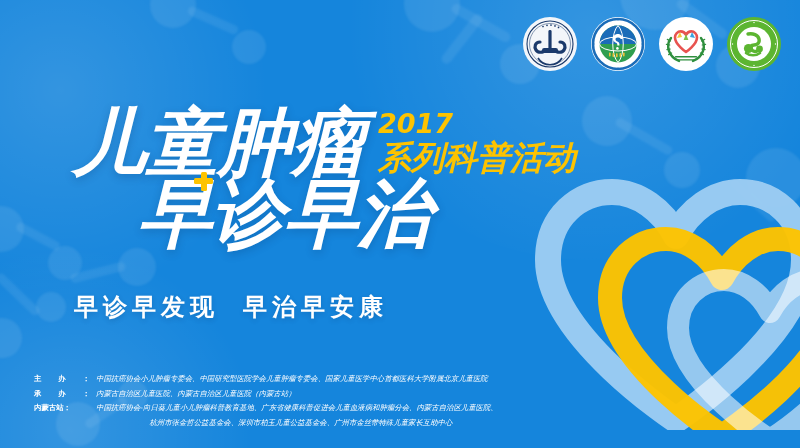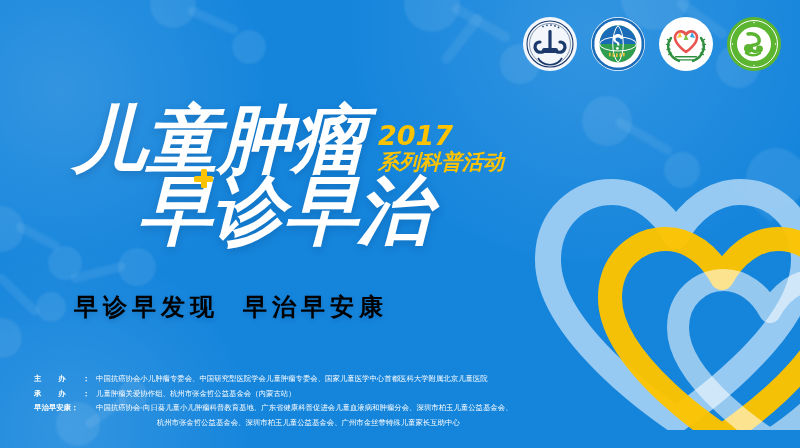--- a/index.html
+++ b/index.html
@@ -66,21 +66,21 @@
     font-weight:bold;
     font-size:27px;
     color:#fdc300;
     line-height:1.05;
     font-style:italic;
     letter-spacing:0px;
   }
   .series {
     font-family:"DejaVu Sans","Liberation Sans",sans-serif;
     font-weight:bold;
-    font-size:21px;
+    font-size:33px;
     color:#fdc300;
     line-height:1.2;
     font-style:italic;
     white-space:nowrap;
   }
   .line2 {
     position:relative;
     margin-left:66px;
   }
   .cross {
@@ -93,21 +93,21 @@
     content:""; position:absolute; background:#fdc300; border-radius:1.5px;
   }
   .cross::before { left:6.5px; top:0; width:6px; height:19px; }
   .cross::after  { left:0; top:6.5px; width:19px; height:6px; }
 
   
   .slogan {
     position:absolute; left:74px; top:291px;
     font-family:"DejaVu Sans","Liberation Sans",sans-serif;
     font-size:24px; font-weight:bold;
-    color:#000000;
+    color:#ffffff;
     letter-spacing:5px;
     white-space:nowrap;
     text-shadow:0 2px 5px rgba(0,40,90,0.2);
   }
   .slogan .gap { display:inline-block; width:24px; }
 
   
   .credits {
     position:absolute; left:34px; bottom:18px;
     font-family:"DejaVu Sans","Liberation Sans",sans-serif;
@@ -119,21 +119,21 @@
   .credit-label {
     width:62px; flex:0 0 62px;
     font-weight:bold;
     letter-spacing:0px;
     white-space:nowrap;
   }
   .credit-label.spread {
     display:flex; justify-content:space-between;
     padding-right:6px;
   }
-  .credit-value { flex:1; white-space:nowrap; }
+  .credit-value { flex:1; white-space:nowrap;font-style:italic; }
   .credit-value.indent { padding-left:8px;text-align:center; }
 </style>
 </head>
 <body>
 
 <div id="poster">
 
   <div class="bg-layer">
     <div class="glow" style="left:-150px; top:-120px; width:420px; height:420px;"></div>
     <div class="glow" style="left:330px; top:-200px; width:520px; height:460px;"></div>
@@ -313,26 +313,26 @@
       </div>
       <div class="credit-value">中国抗癌协会小儿肿瘤专委会、中国研究型医院学会儿童肿瘤专委会、国家儿童医学中心首都医科大学附属北京儿童医院</div>
     </div>
 
     <div class="credit-row">
       <div class="credit-label spread">
         <span>承</span>
         <span>办</span>
         <span>：</span>
       </div>
-      <div class="credit-value">儿童肿瘤关爱协作组、杭州市张金哲公益基金会（内蒙古站）</div>
+      <div class="credit-value">内蒙古自治区儿童医院、内蒙古自治区儿童医院（内蒙古站）</div>
     </div>
 
     <div class="credit-row">
-      <div class="credit-label">早治早安康：</div>
-      <div class="credit-value">中国抗癌协会-向日葵儿童小儿肿瘤科普教育基地、广东省健康科普促进会儿童血液病和肿瘤分会、深圳市柏玉儿童公益基金会、</div>
+      <div class="credit-label">内蒙古站：</div>
+      <div class="credit-value">中国抗癌协会-向日葵儿童小儿肿瘤科普教育基地、广东省健康科普促进会儿童血液病和肿瘤分会、内蒙古自治区儿童医院、</div>
     </div>
 
     <div class="credit-row">
       <div class="credit-label"></div>
       <div class="credit-value indent">杭州市张金哲公益基金会、深圳市柏玉儿童公益基金会、广州市金丝带特殊儿童家长互助中心</div>
     </div>
 
   </div>
 
 </div>

